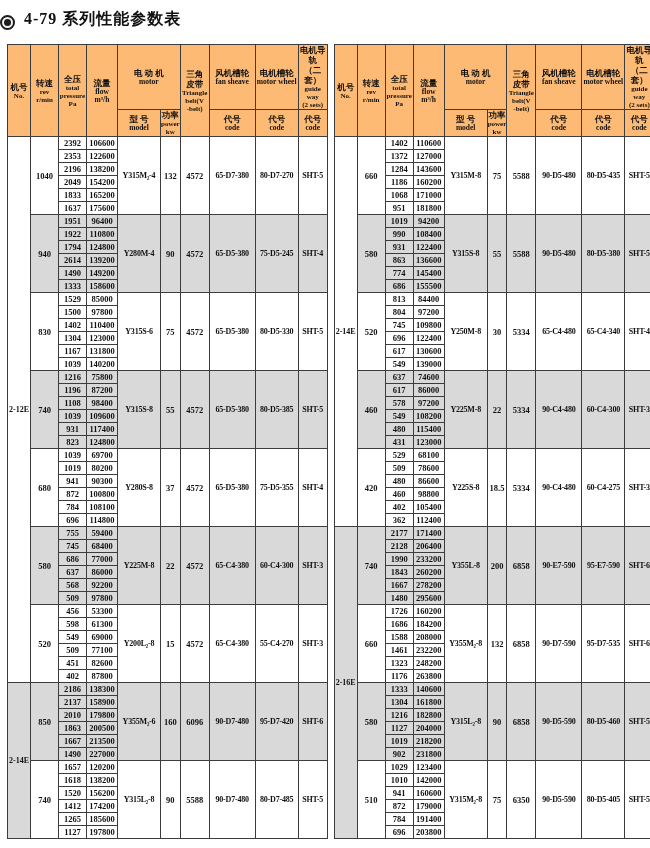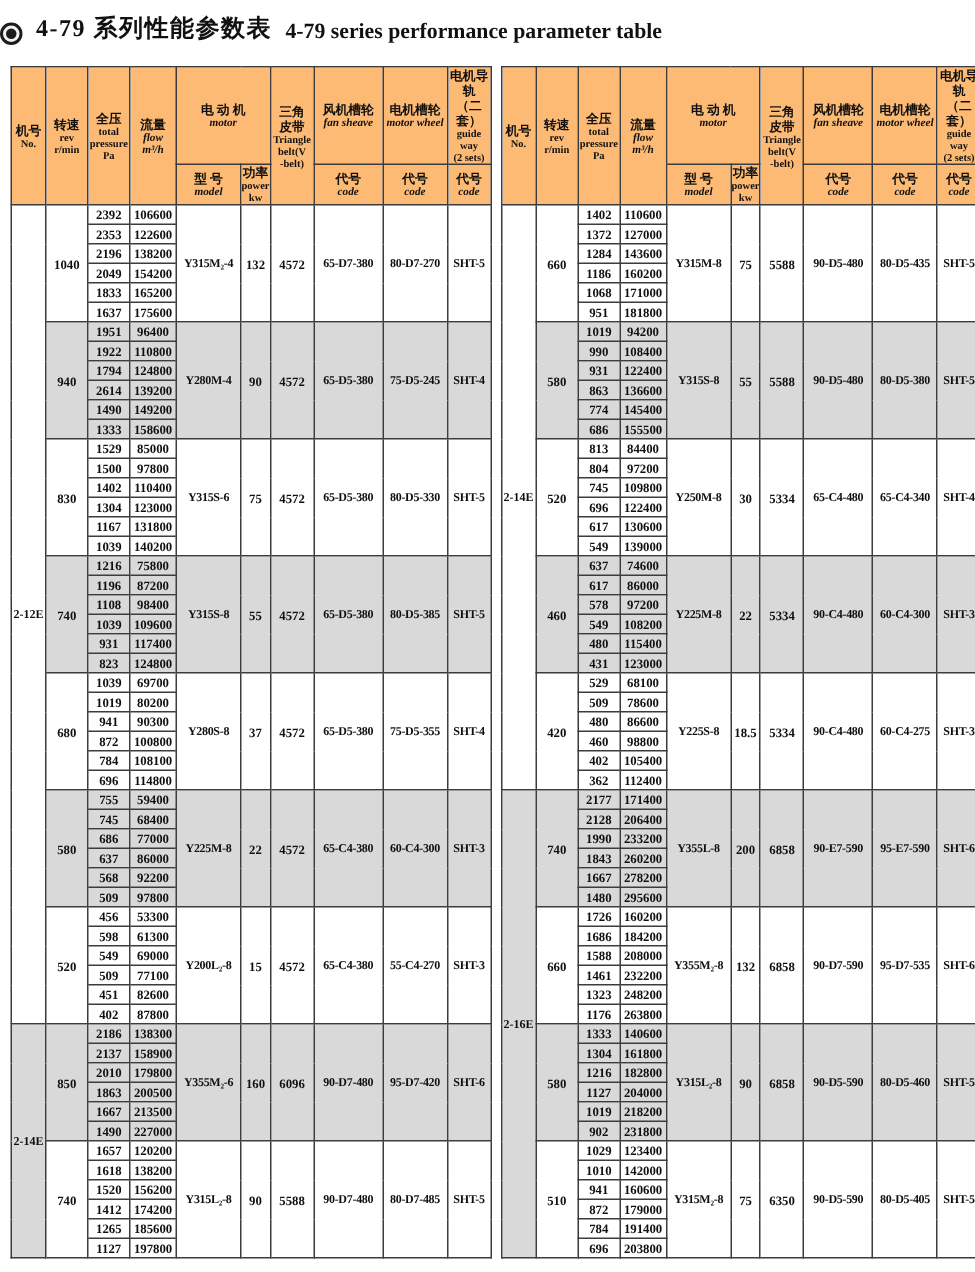--- a/index.html
+++ b/index.html
@@ -19,39 +19,38 @@
   .tables { display:flex; gap:6px; padding:14px 5px 0 7px; }
   table.ptable { border-collapse:collapse; table-layout:fixed; flex:0 0 auto; }
   .ptable th, .ptable td {
     border:1px solid #3c3c3c; text-align:center; vertical-align:middle;
     padding:0; font-weight:bold; color:#101010; overflow:hidden;
   }
   .ptable th { background:#fdba74; }
   .ptable { border:1.5px solid #2a2a2a; }
   .zh { font-size:8.5px; line-height:10px; display:block; }
   .en { font-size:7px;  line-height:8px;  display:block; font-family:"Liberation Serif",serif; }
-  .en.big { font-size:7.5px;font-style:italic; }
+  .en.big { font-size:7.5px; }
   td.num  { font-size:8.5px; }
   td.code { font-size:8px; letter-spacing:-0.2px;text-align:center; }
   td.model{ font-size:8px; letter-spacing:-0.2px;margin-top:24px; }
   td.nocell { font-size:8px; background:#d9d9d9;margin-left:45px; }
   tbody tr { height:13px; }
   .shade td { background:#d9d9d9; }
   .plain td { background:#ffffff; }
   tr.h1 { height:45px; } tr.h2 { height:27px; }
 </style>
 </head>
 <body>
 
 <div class="title-row">
   <span class="bullseye">
       <span class="bullseye-inner"></span>
     </span>
   <span class="title-zh">4-79 系列性能参数表</span>
-  <span class="title-en">4-79 series performance parameter table</span>
 </div>
 
 <div class="tables">
   <table class="ptable">
       <colgroup>
         <col style="width: 23px;">
         <col style="width: 28px;">
         <col style="width: 28px;">
         <col style="width: 31px;">
         <col style="width: 43px;">

